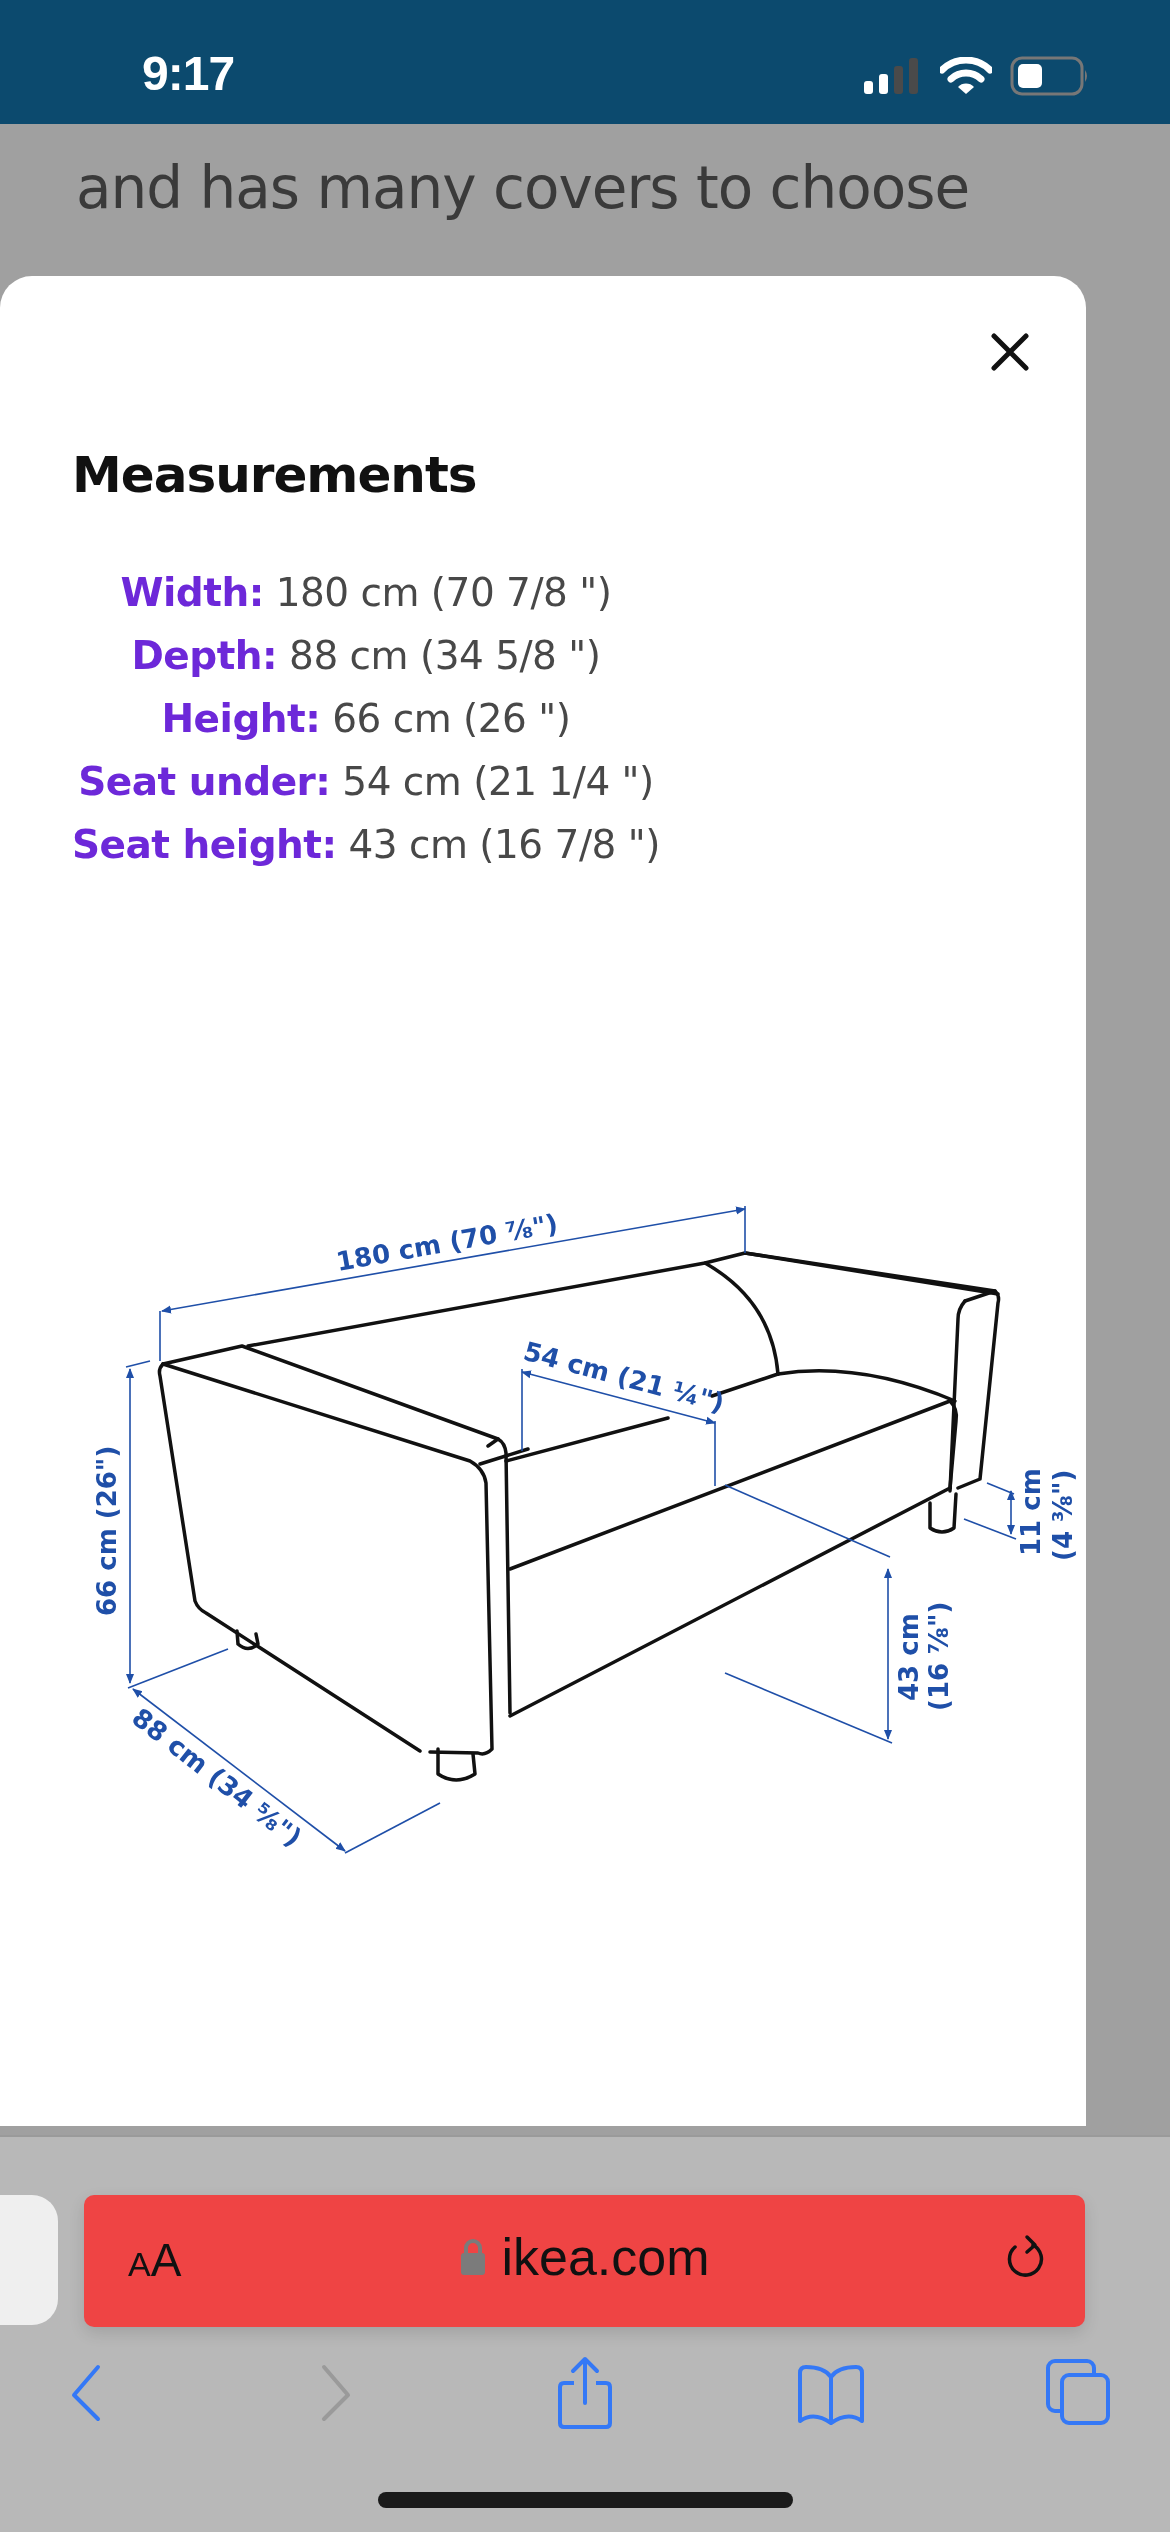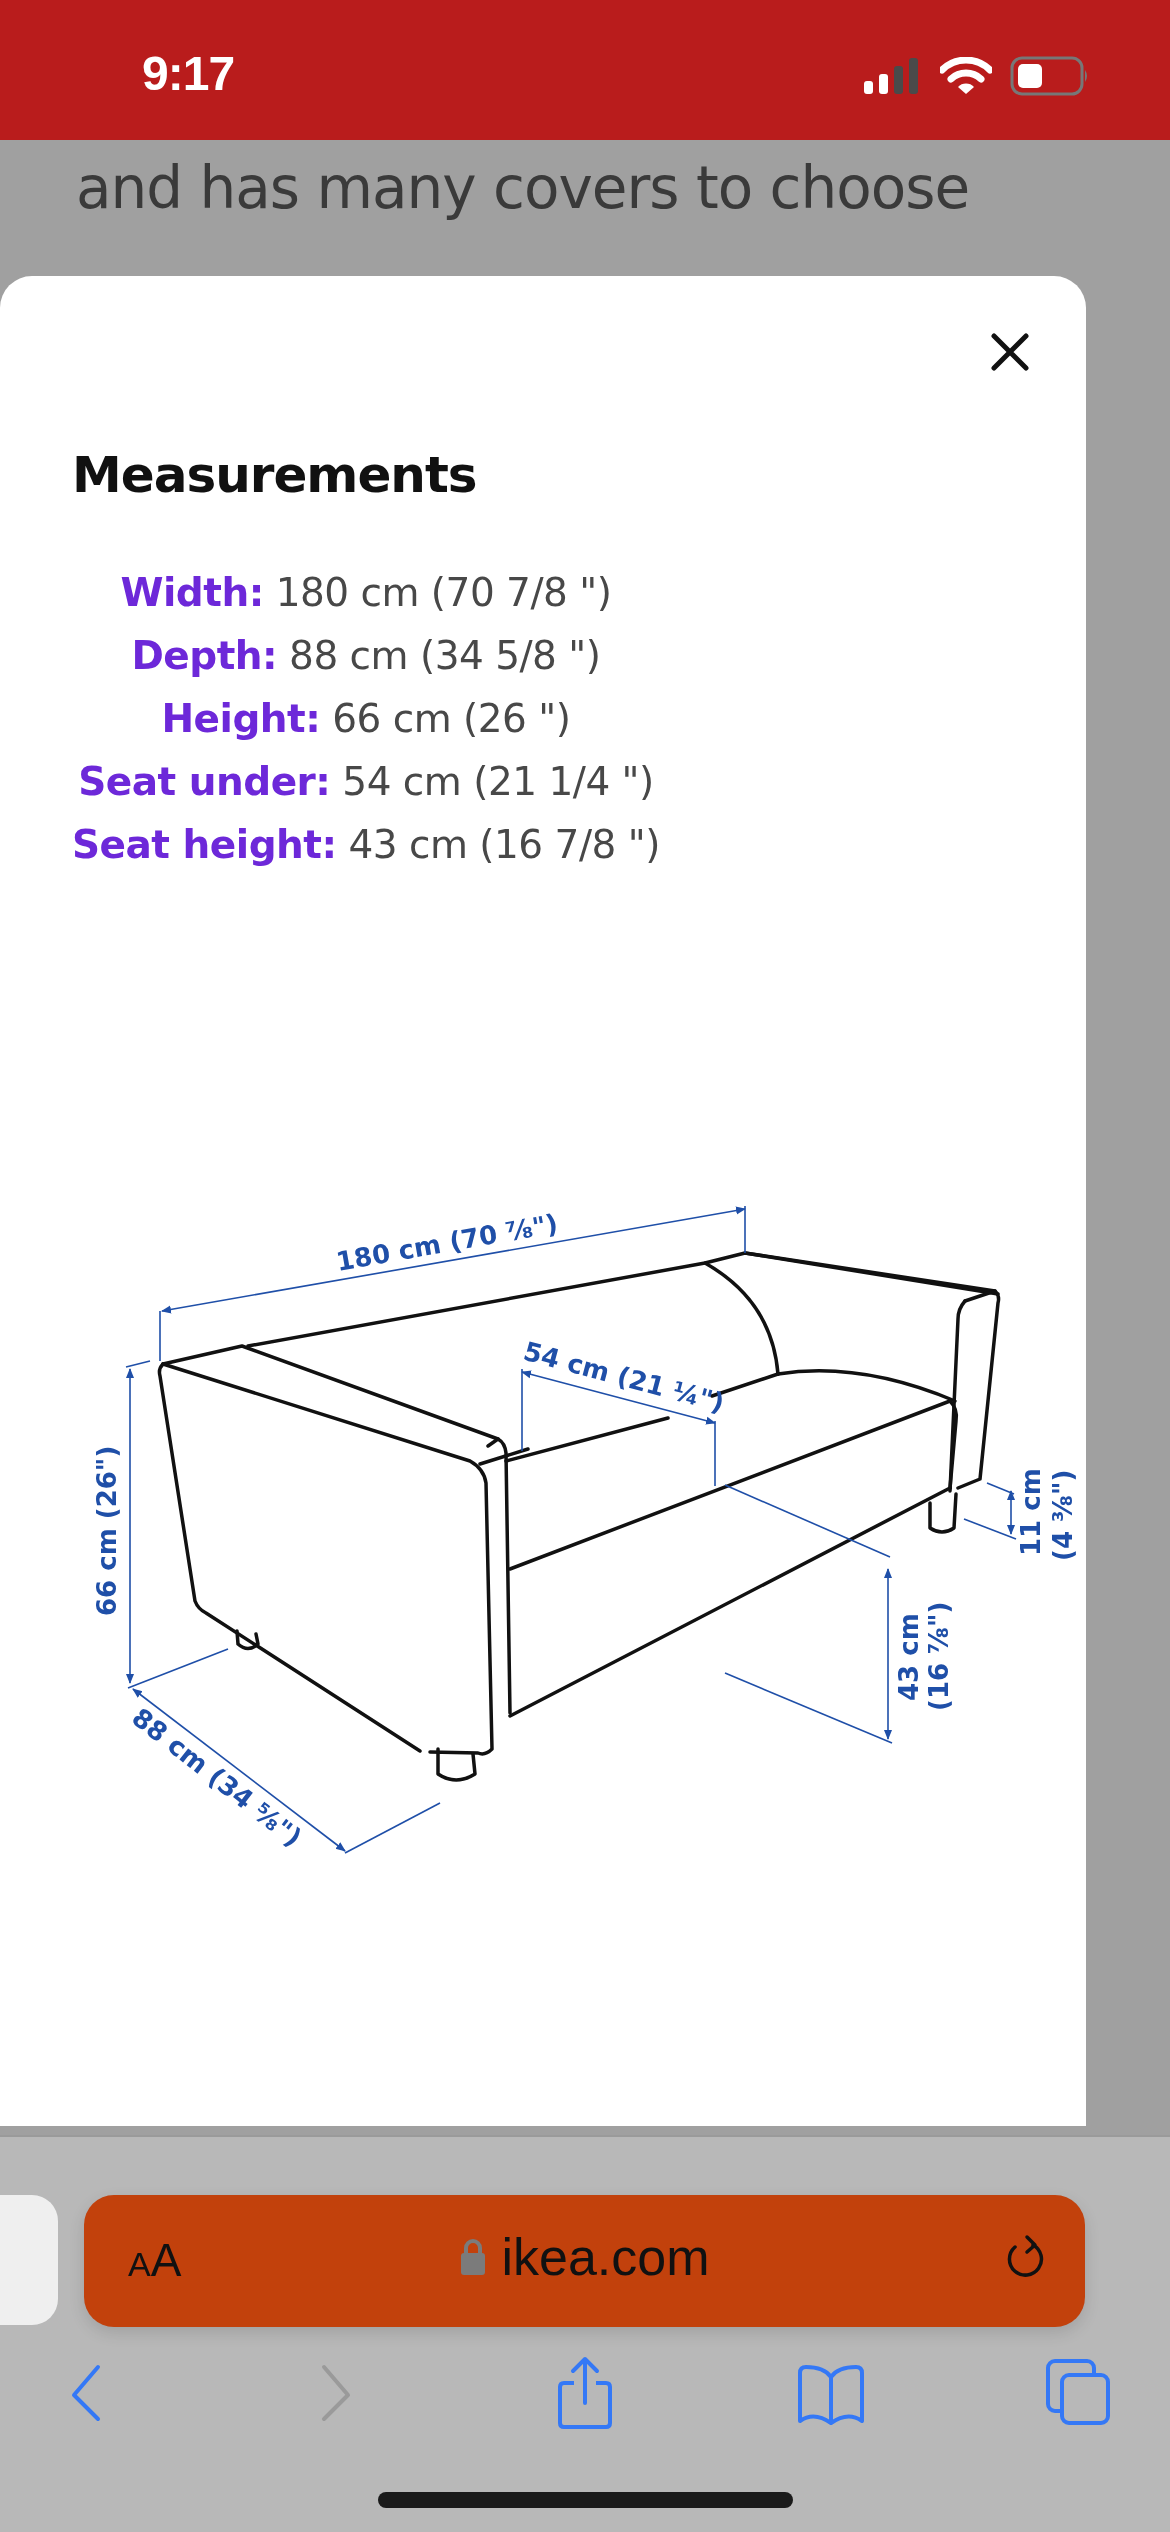--- a/index.html
+++ b/index.html
@@ -1,33 +1,33 @@
 <!DOCTYPE html>
 <html><head>
 <meta charset="utf-8">
 <style>
   html, body { margin:0; padding:0; }
   body { width:1170px; height:2532px; position:relative; overflow:hidden; background:#a0a0a0; font-family:"DejaVu Sans", sans-serif; }
-  .status-bar { position:absolute; left:0; top:0; width:1170px; height:140px; background:#b91c1c; }
+  .status-bar { position:absolute; left:0; top:0; width:1170px; height:124px; background:#0c4a6e; }
   .time { position:absolute; left:142px; top:46px; font-family:"Liberation Sans", sans-serif; font-size:48px; font-weight:bold; color:#fff; letter-spacing:-1px; }
   .status-icons { position:absolute; right:80px; top:56px; display:flex; align-items:center; gap:18px; }
   .bg-page { position:absolute; left:0; top:140px; width:1170px; height:160px; background:#a0a0a0; overflow:hidden; }
   .bg-text { position:absolute; left:60px; top:0; font-family:"DejaVu Sans", sans-serif; font-size:58px; line-height:96px; color:#3a3a3a; white-space:nowrap; letter-spacing:-1px;margin-left:16px; }
   .sheet { position:absolute; left:0; top:276px; width:1086px; height:1850px; background:#fff; border-radius:32px 32px 0 0;text-align:center; }
   .close-btn { position:absolute; right:48px; top:48px; width:56px; height:56px; display:flex; align-items:center; justify-content:center; cursor:pointer; }
   .sheet-title { position:absolute; left:72px; top:170px; font-size:50px; font-weight:bold; color:#111; margin:0; letter-spacing:-1px; }
   .specs { position:absolute; left:72px; top:285px; margin:0; padding:0; list-style:none; }
   .specs li { font-size:39px; line-height:63px; color:#484848; white-space:nowrap; letter-spacing:-0.5px; }
   .specs .lbl { font-weight:bold; color:#6d28d9; }
   .diagram { position:absolute; left:0; top:900px; width:1170px; height:1000px; }
   .diagram svg { position:absolute; left:0; top:0; }
   .dim-label { font-family:"DejaVu Sans", sans-serif; font-weight:bold; font-size:26px; fill:#1f4fa8; }
   .toolbar { position:absolute; left:0; top:2135px; width:1170px; height:397px; background:#b8b8b8; border-top:2px solid #9a9a9a; }
   .prev-tab { position:absolute; left:-20px; top:58px; width:78px; height:130px; background:#efefef; border-radius:0 26px 26px 0; }
-  .url-bar { position:absolute; left:84px; top:58px; width:1001px; height:132px; background:#c2410c; border-radius:30px; box-shadow:0 6px 16px rgba(0,0,0,0.12); }
+  .url-bar { position:absolute; left:84px; top:58px; width:1001px; height:132px; background:#ef4444; border-radius:10px; box-shadow:0 6px 16px rgba(0,0,0,0.12); }
   .aa-btn { position:absolute; left:44px; top:38px; font-family:"Liberation Sans", sans-serif; color:#111; cursor:pointer; }
   .aa-btn .small { font-size:34px; }
   .aa-btn .big { font-size:46px; }
   .url-center { position:absolute; left:0; right:0; top:32px; display:flex; justify-content:center; align-items:center; gap:14px; }
   .url-text { font-family:"Liberation Sans", sans-serif; font-size:52px; color:#111; }
   .reload-btn { position:absolute; right:36px; top:38px; cursor:pointer; }
   .nav-row { position:absolute; left:0; top:190px; width:1170px; height:120px; }
   .nav-btn { position:absolute; top:36px; cursor:pointer; }
   .home-indicator { position:absolute; left:378px; top:355px; width:415px; height:16px; background:#1a1a1a; border-radius:8px; }
 </style>

